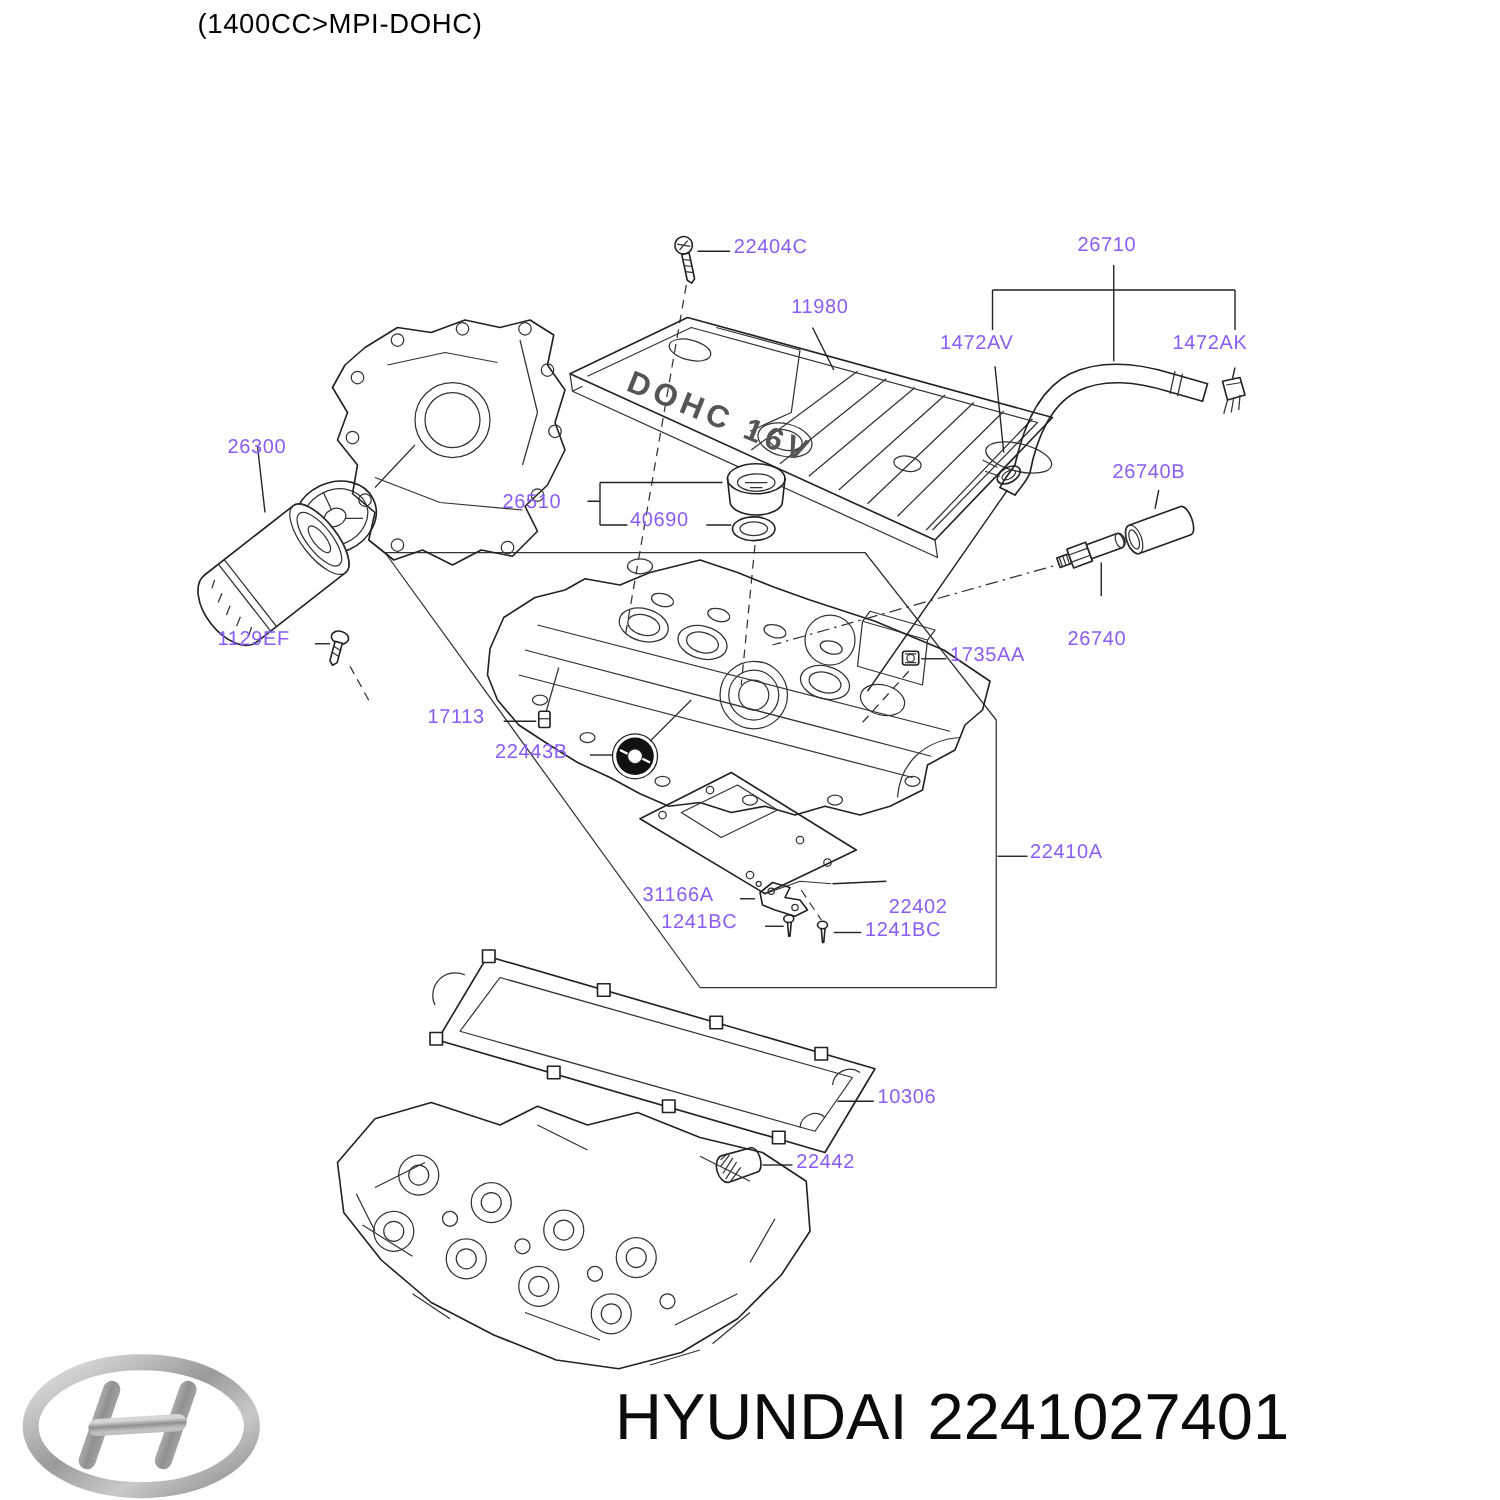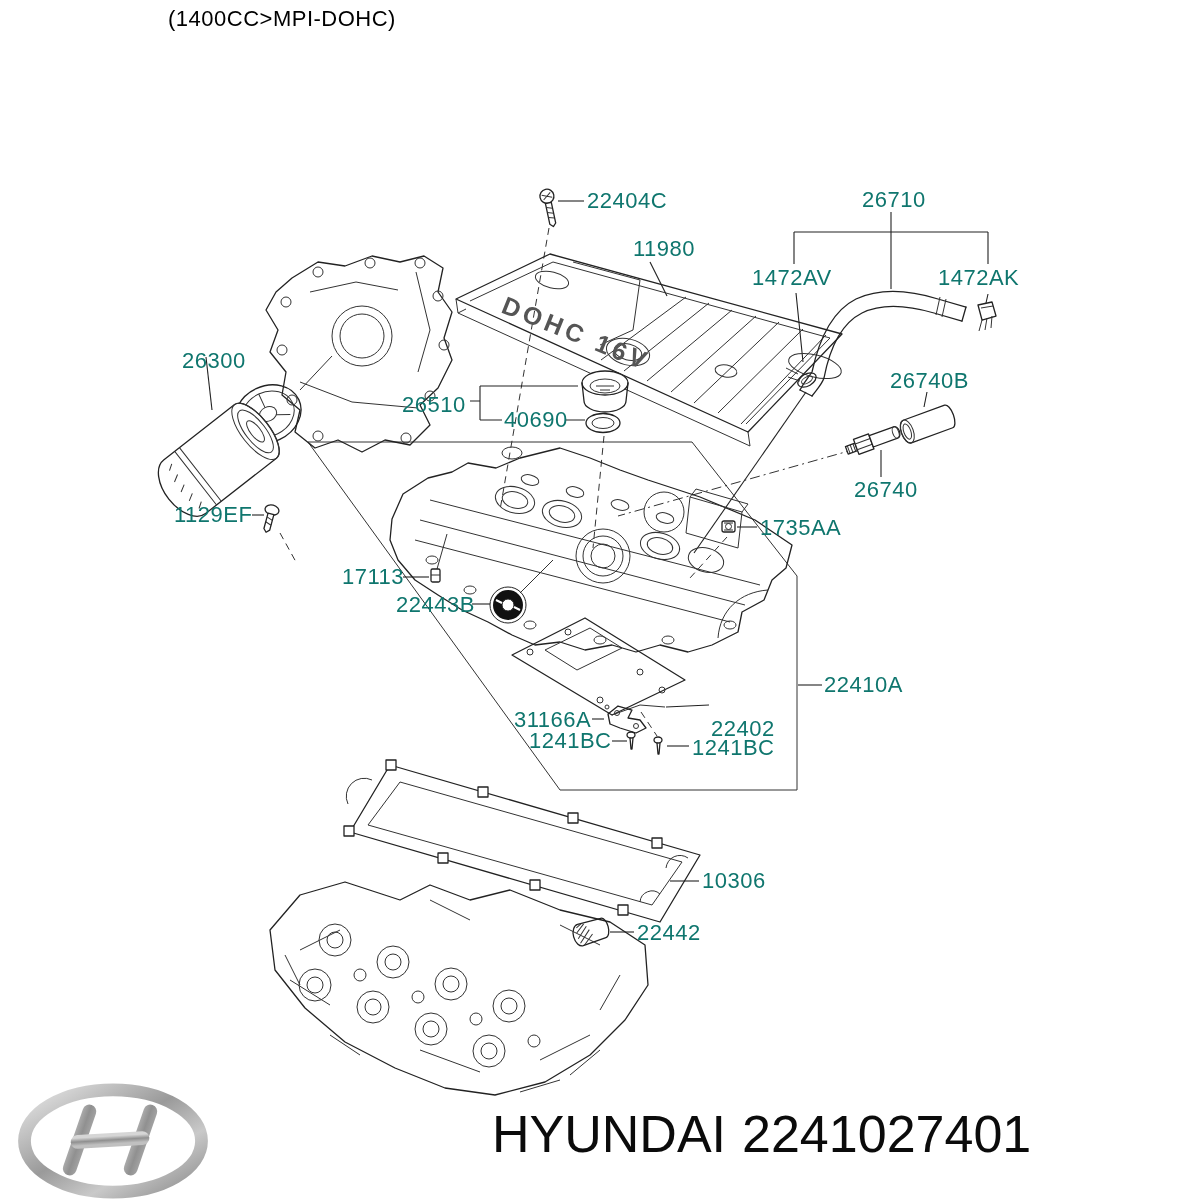--- a/index.html
+++ b/index.html
@@ -1,20 +1,20 @@
 <!DOCTYPE html>
 <html><head>
 <meta charset="utf-8">
 <style>
   html,body{margin:0;padding:0;background:#fff;}
   body{width:1200px;height:1200px;position:relative;font-family:"Liberation Sans",sans-serif;overflow:hidden;}
   #stage{position:absolute;inset:0;}
   svg.diagram{position:absolute;left:0;top:0;}
-  .plbl{position:absolute;font-size:22px;line-height:1;color:#0f766e;white-space:nowrap;letter-spacing:.5px;}
-  .hdr{position:absolute;left:168px;top:6px;font-size:22px;letter-spacing:.5px;color:#000;}
+  .plbl{position:absolute;font-size:16px;line-height:1;color:#8b5cf6;white-space:nowrap;letter-spacing:.5px;}
+  .hdr{position:absolute;left:158px;top:6px;font-size:22px;letter-spacing:.5px;color:#000;}
   .footer{position:absolute;left:492px;top:1104px;font-size:52px;color:#0b0b0b;white-space:nowrap;letter-spacing:0;}
   .footer .pn{margin-left:16px;}
   .logo{position:absolute;left:13px;top:1082px;width:200px;height:118px;}
   
   .ln{stroke:#222;fill:none;stroke-width:1.3;stroke-linejoin:round;stroke-linecap:round;}
   .tn{stroke:#333;fill:none;stroke-width:1;stroke-linejoin:round;}
   .ld{stroke:#222;fill:none;stroke-width:1.1;}
   .dsh{stroke:#333;fill:none;stroke-width:1;stroke-dasharray:7 5;}
   .ddot{stroke:#333;fill:none;stroke-width:1;stroke-dasharray:10 4 2 4;}
   .wfill{fill:#fff;stroke:#222;stroke-width:1.3;stroke-linejoin:round;}
@@ -303,21 +303,21 @@
 
   <div class="plbl" style="left:587px;top:190px">22404C</div>
   <div class="plbl" style="left:633px;top:238px">11980</div>
   <div class="plbl" style="left:862px;top:189px">26710</div>
   <div class="plbl" style="left:752px;top:267px">1472AV</div>
   <div class="plbl" style="left:938px;top:267px">1472AK</div>
   <div class="plbl" style="left:182px;top:350px">26300</div>
   <div class="plbl" style="left:402px;top:394px">26510</div>
   <div class="plbl" style="left:504px;top:409px">40690</div>
   <div class="plbl" style="left:890px;top:370px">26740B</div>
-  <div class="plbl" style="left:854px;top:479px">26740</div>
+  <div class="plbl" style="left:854px;top:504px">26740</div>
   <div class="plbl" style="left:174px;top:504px">1129EF</div>
   <div class="plbl" style="left:760px;top:517px">1735AA</div>
   <div class="plbl" style="left:342px;top:566px">17113</div>
   <div class="plbl" style="left:396px;top:594px">22443B</div>
   <div class="plbl" style="left:824px;top:674px">22410A</div>
   <div class="plbl" style="left:711px;top:718px">22402</div>
   <div class="plbl" style="left:514px;top:709px">31166A</div>
   <div class="plbl" style="left:529px;top:730px">1241BC</div>
   <div class="plbl" style="left:692px;top:737px">1241BC</div>
   <div class="plbl" style="left:702px;top:870px">10306</div>

